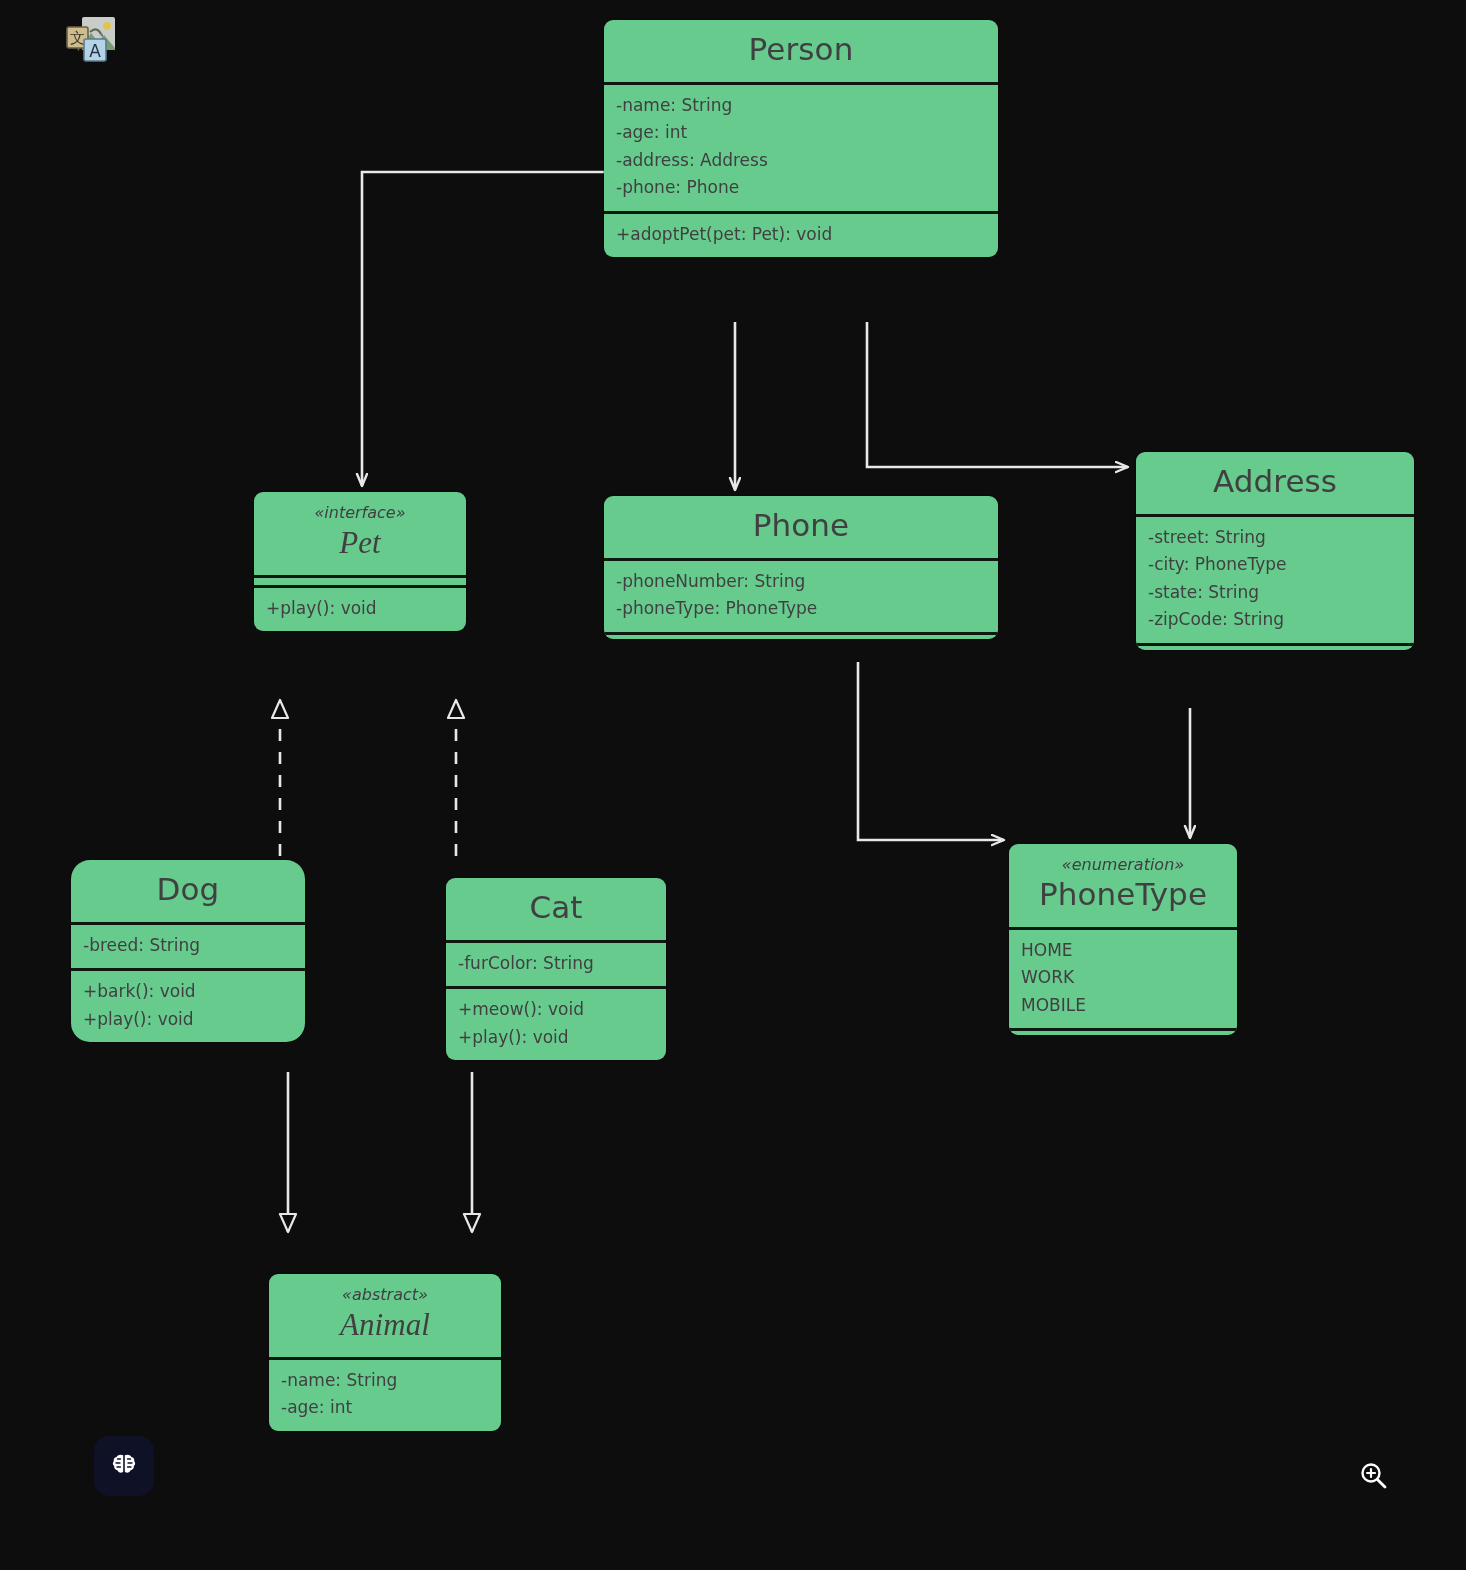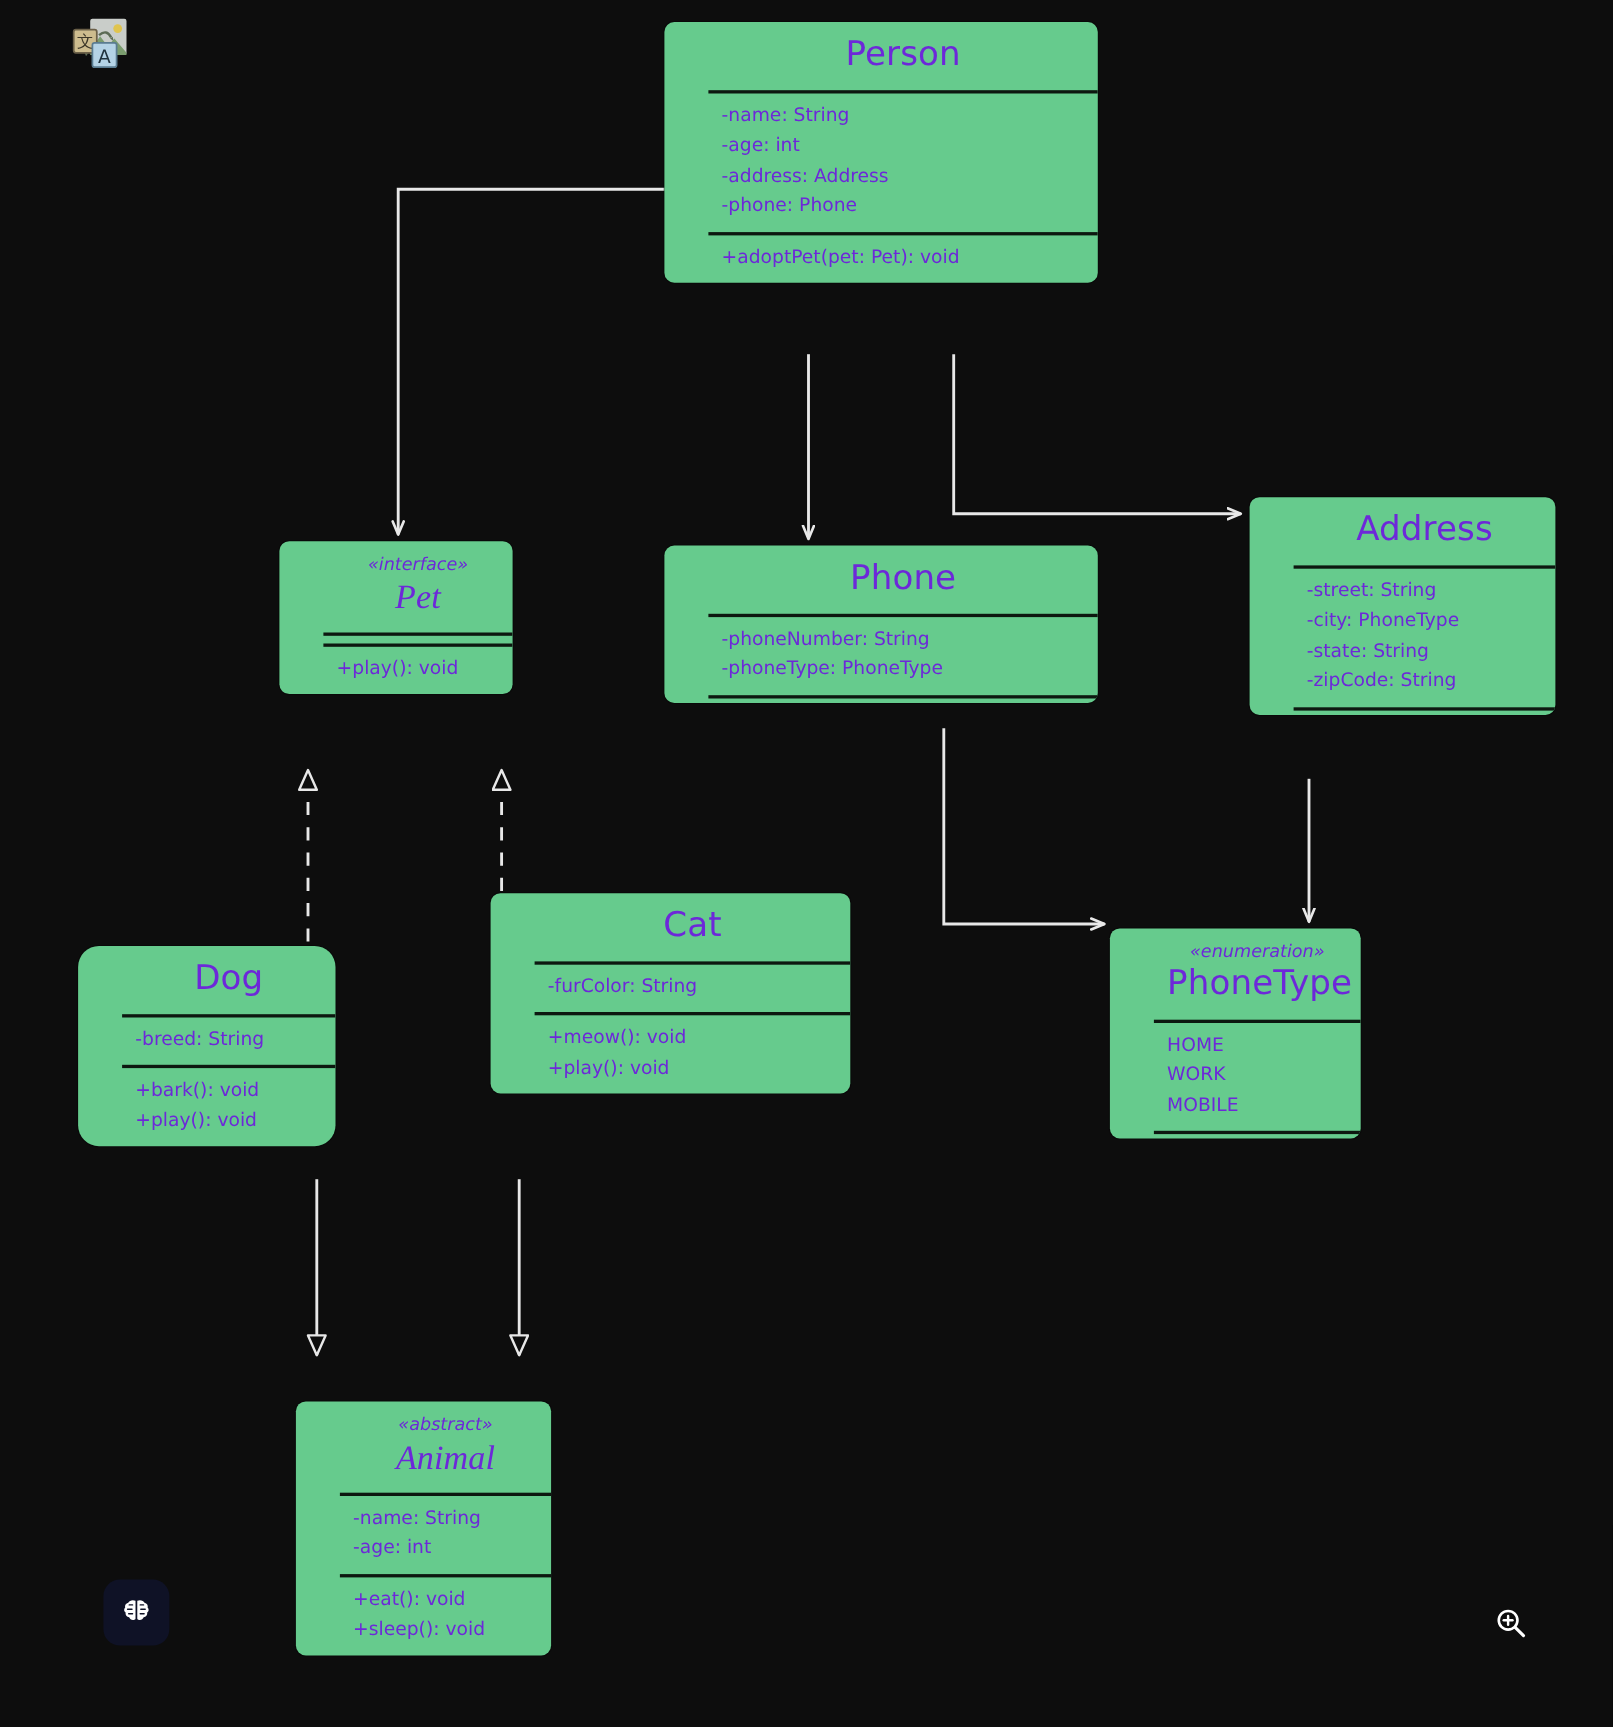--- a/index.html
+++ b/index.html
@@ -25,24 +25,23 @@
     height: 1570px;
     pointer-events: none;
   }
 
   
   .node {
     position: absolute;
     background: #66cb8d;
     border-radius: 9px;
     box-sizing: border-box;
-    color: #6d28d9;
+    color: #404040;
     overflow: hidden;
     box-shadow: 0 0 0 1px rgba(0,0,0,0.25);
-    padding-left: 40px;
   }
   .compartment {
     position: relative;
     box-sizing: border-box;
     padding: 7px 12px 9px 12px;
   }
   .compartment + .compartment {
     border-top: 3px solid #0d1810;
   }
   .compartment.empty {
@@ -211,45 +210,41 @@
     </div>
     <div class="compartment">
       <div class="member">-breed: String</div>
     </div>
     <div class="compartment">
       <div class="member">+bark(): void</div>
       <div class="member">+play(): void</div>
     </div>
   </div>
 
-  <div class="node" style="left:446px; top:812px; width:327px;">
+  <div class="node" style="left:446px; top:878px; width:220px;">
     <div class="compartment title-comp">
       <div class="cls-name">Cat</div>
     </div>
     <div class="compartment">
       <div class="member">-furColor: String</div>
     </div>
     <div class="compartment">
       <div class="member">+meow(): void</div>
       <div class="member">+play(): void</div>
     </div>
   </div>
 
   <div class="node" style="left:269px; top:1238px; width:232px;margin-top:36px;">
     <div class="compartment title-comp">
       <div class="stereotype">«abstract»</div>
       <div class="cls-name italic">Animal</div>
     </div>
     <div class="compartment">
       <div class="member">-name: String</div>
       <div class="member">-age: int</div>
-    </div>
-    <div class="compartment">
-      <div class="member">+eat(): void</div>
-      <div class="member">+sleep(): void</div>
     </div>
   </div>
 
   <div class="translate-icon">
     <svg width="54" height="52" viewBox="0 0 54 52">
       <rect x="18" y="3" width="33" height="33" rx="2" fill="#c9cdc9"></rect>
       <circle cx="43" cy="12" r="4" fill="#e0c44e"></circle>
       <path d="M18,32 L27,19 L34,28 L40,21 L51,34 L51,36 L18,36 Z" fill="#7a9c6e"></path>
       <path d="M26,18 q7,-6 11,2" fill="none" stroke="#5c6b55" stroke-width="2.2"></path>
       <path d="M36,21 l2.5,-1.5 l0.5,3.5 z" fill="#5c6b55"></path>

